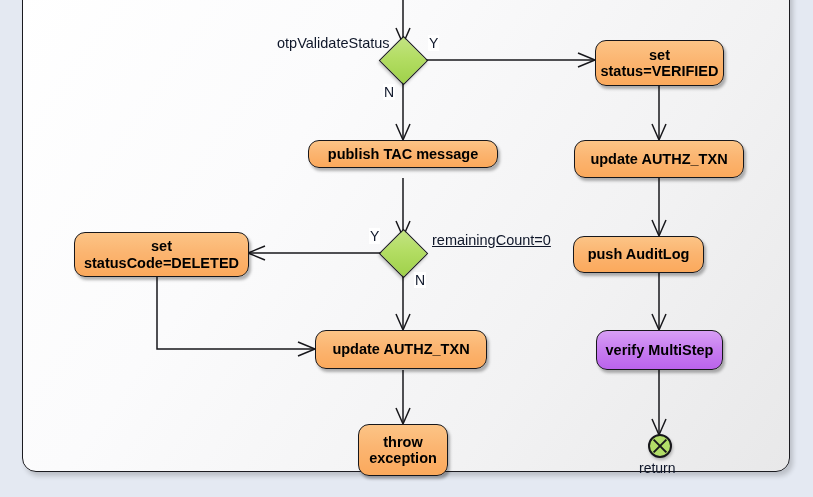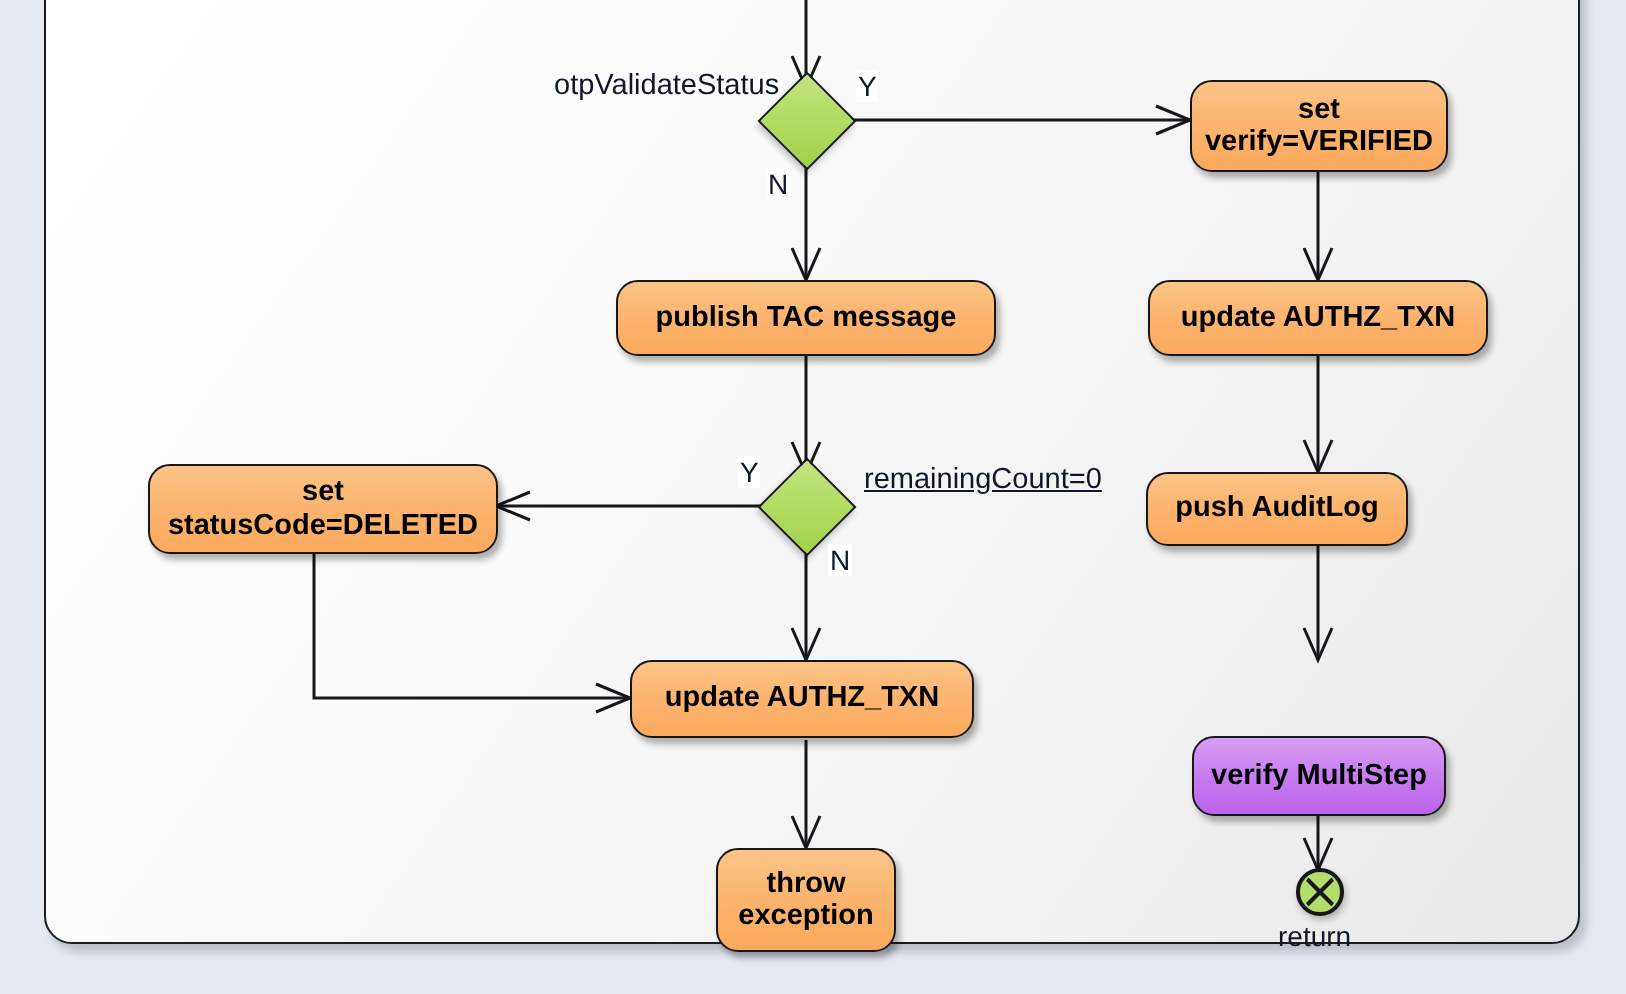--- a/index.html
+++ b/index.html
@@ -53,21 +53,20 @@
     color: #000;
     line-height: 1.12;
     white-space: nowrap;
     box-shadow: 2px 3px 3px rgba(0,0,0,0.30);
   }
   .node.activity {
     background: linear-gradient(to bottom, #fcc486 0%, #fbb571 45%, #fba95c 100%);
   }
   .node.purple {
     background: linear-gradient(to bottom, #d79ef5 0%, #c77df0 50%, #bb63ec 100%);
-    margin-top: 38px;
   }
   .node .inner { padding: 0 4px; }
   .node.overflow { overflow: visible; }
   .node.overflow .inner { position: relative; }
 
   
   .diamond {
     position: absolute;
     width: 33px;
     height: 33px;
@@ -165,25 +164,25 @@
     </g>
   </svg>
 
   <div class="diamond" style="left:386px; top:43px;"></div>
 
   <div class="diamond" style="left:386px; top:236px;"></div>
 
   <div class="node activity" style="left:595px; top:40px; width:129px; height:46px;">
     <div class="inner">
       <span>set</span><br>
-      <span>verify=VERIFIED</span>
+      <span>status=VERIFIED</span>
     </div>
   </div>
 
-  <div class="node activity" style="left:308px; top:140px; width:190px; height:38px;">
+  <div class="node activity" style="left:308px; top:140px; width:190px; height:28px;">
     <div class="inner">publish TAC message</div>
   </div>
 
   <div class="node activity" style="left:574px; top:140px; width:170px; height:38px;">
     <div class="inner">update AUTHZ_TXN</div>
   </div>
 
   <div class="node activity" style="left:573px; top:236px; width:131px; height:37px;text-align:right;">
     <div class="inner">push AuditLog</div>
   </div>

